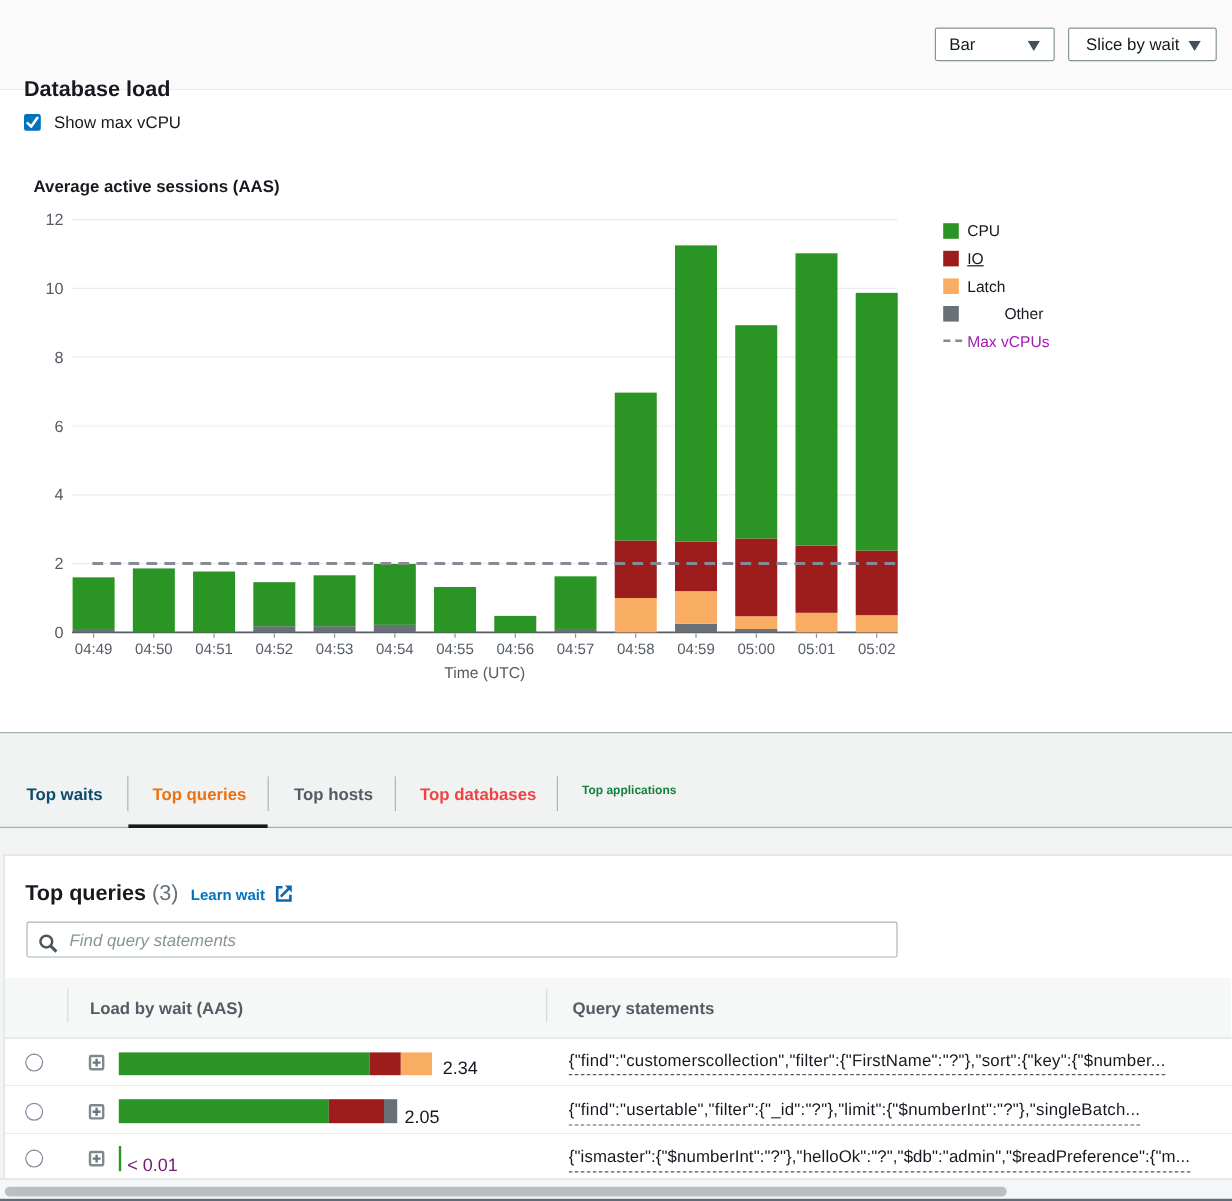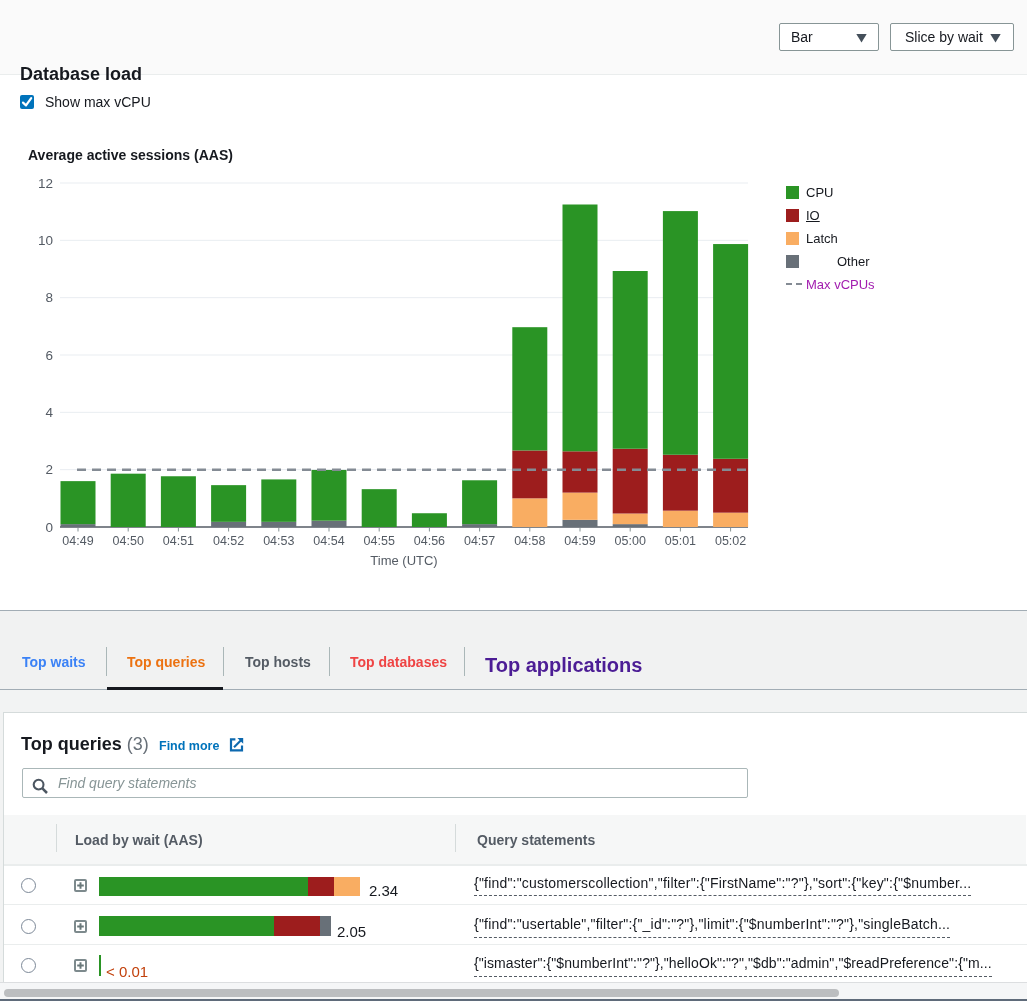--- a/index.html
+++ b/index.html
@@ -124,35 +124,35 @@
       <div style="position:absolute;left:0;top:69px;width:13px;height:13px;background:#687078;"></div>
       <div style="position:absolute;left:20px;top:68px;font-size:13px;color:#16191f;white-space:nowrap;margin-left:31px;">Other</div>
       <svg style="position:absolute;left:0;top:96px;" width="16" height="4">
         <line x1="0" y1="2" x2="16" y2="2" stroke="#848b94" stroke-width="2" stroke-dasharray="6 4"></line>
       </svg>
       <div style="position:absolute;left:20px;top:91px;font-size:13px;color:#a21caf;white-space:nowrap;">Max vCPUs</div>
     </div>
 
   <div class="abs" style="left:0;top:610px;width:1027px;height:80px;background:#f1f2f2;border-top:1px solid #a2adb5;border-bottom:1px solid #a2adb5;"></div>
   <div class="abs" style="left:0;top:690px;width:1027px;height:311px;background:#f2f3f3;"></div>
-  <div class="abs" style="left:22px;top:654px;font-size:14px;font-weight:bold;color:#3b82f6;">Top waits</div>
+  <div class="abs" style="left:22px;top:654px;font-size:14px;font-weight:bold;color:#0c4a6e;">Top waits</div>
   <div class="abs" style="left:106px;top:647px;width:1px;height:29px;background:#aab7b8;"></div>
   <div class="abs" style="left:127px;top:654px;font-size:14px;font-weight:bold;color:#ec7211;">Top queries</div>
   <div class="abs" style="left:223px;top:647px;width:1px;height:29px;background:#aab7b8;"></div>
   <div class="abs" style="left:245px;top:654px;font-size:14px;font-weight:bold;color:#545b64;">Top hosts</div>
   <div class="abs" style="left:329px;top:647px;width:1px;height:29px;background:#aab7b8;"></div>
   <div class="abs" style="left:350px;top:654px;font-size:14px;font-weight:bold;color:#ef4444;">Top databases</div>
   <div class="abs" style="left:464px;top:647px;width:1px;height:29px;background:#aab7b8;"></div>
-  <div class="abs" style="left:485px;top:654px;font-size:20px;font-weight:bold;color:#4c1d95;">Top applications</div>
+  <div class="abs" style="left:485px;top:654px;font-size:10px;font-weight:bold;color:#15803d;">Top applications</div>
   <div class="abs" style="left:107px;top:687px;width:116px;height:3px;background:#16191f;"></div>
 
   <div class="abs" style="left:3px;top:712px;width:1030px;height:289px;background:#fff;border:1px solid #d5dbdb;border-bottom:none;"></div>
 
   <div class="abs" style="left:21px;top:734px;font-size:18px;color:#16191f;"><b>Top queries</b> <span style="color:#687078;font-weight:normal;">(3)</span></div>
-  <div class="abs" style="left:159px;top:739px;font-size:12.5px;font-weight:bold;color:#0073bb;">Find more</div>
+  <div class="abs" style="left:159px;top:739px;font-size:12.5px;font-weight:bold;color:#0073bb;">Learn wait</div>
   <svg class="abs" style="left:229px;top:737px;" width="15" height="16" viewBox="0 0 15 16">
     <path d="M13 8.6 V13.4 H2 V2.4 H6.4" stroke="#0d69af" stroke-width="2.2" fill="none"></path>
     <path d="M8.4 1 H14.2 V6.8 Z" fill="#0d69af"></path>
     <path d="M13 2.2 L5 10.2" stroke="#0d69af" stroke-width="2.2"></path>
   </svg>
 
   <div class="abs" style="left:22px;top:768px;width:726px;height:30px;background:#fff;border:1px solid #aab7b8;border-radius:2px;">
     <svg class="abs" style="left:9px;top:9px;" width="17" height="17" viewBox="0 0 17 17">
         <circle cx="6.6" cy="6.6" r="4.9" stroke="#4c5661" stroke-width="2.1" fill="none"></circle>
         <path d="M10.4 10.4 L15 15" stroke="#4c5661" stroke-width="2.5"></path>
@@ -186,21 +186,21 @@
       <div style="position:absolute;left:274px;top:916px;width:45.8px;height:20px;background:#9d1d1d;"></div>
       <div style="position:absolute;left:319.8px;top:916px;width:11.1px;height:20px;background:#687078;"></div>
       <div style="position:absolute;left:337px;top:923px;font-size:15px;color:#16191f;">2.05</div>
       <div style="position:absolute;left:474px;top:916px;font-size:14px;letter-spacing:0.2px;color:#16191f;border-bottom:1px dashed #545b64;padding-bottom:5px;white-space:nowrap;">{"find":"usertable","filter":{"_id":"?"},"limit":{"$numberInt":"?"},"singleBatch...</div>
       <div style="position:absolute;left:4px;top:944px;width:1023px;height:1px;background:#eaeded;"></div>
       <div style="position:absolute;left:20.5px;top:958px;width:15px;height:15px;border:1px solid #7d8998;border-radius:50%;background:#fff;"></div>
       <div style="position:absolute;left:73.5px;top:959px;width:13px;height:13px;border:2px solid #7d8a8d;border-radius:2px;background:#fff;line-height:0;"><svg width="9" height="9" viewBox="0 0 9 9">
           <path d="M4.5 1.2 V7.8 M1.2 4.5 H7.8" stroke="#69787a" stroke-width="2"></path>
         </svg></div>
       <div style="position:absolute;left:99px;top:955px;width:2px;height:21px;background:#2a9425;"></div>
-      <div style="position:absolute;left:106px;top:963px;font-size:15px;color:#c2410c;">&lt; 0.01</div>
+      <div style="position:absolute;left:106px;top:963px;font-size:15px;color:#701a75;">&lt; 0.01</div>
       <div style="position:absolute;left:474px;top:954.5px;font-size:14px;letter-spacing:0.09px;color:#16191f;border-bottom:1px dashed #545b64;padding-bottom:5px;white-space:nowrap;">{"ismaster":{"$numberInt":"?"},"helloOk":"?","$db":"admin","$readPreference":{"m...</div>
     </div>
 
   <div class="abs" style="left:0;top:982px;width:1027px;height:19px;background:#f5f6f7;border-top:1px solid #dcdee0;"></div>
   <div class="abs" style="left:4px;top:989px;width:835px;height:8px;background:#bcbec0;border-radius:4px;"></div>
   <div class="abs" style="left:0;top:999px;width:1027px;height:2px;background:#5f6b7a;"></div>
 
 </div>
 
 </body></html>

